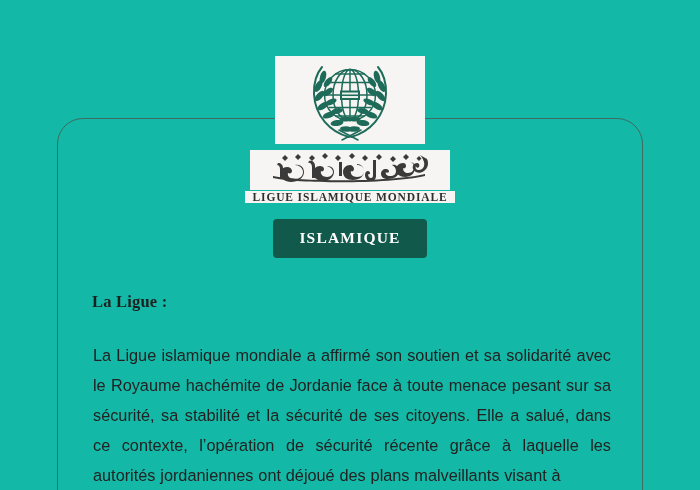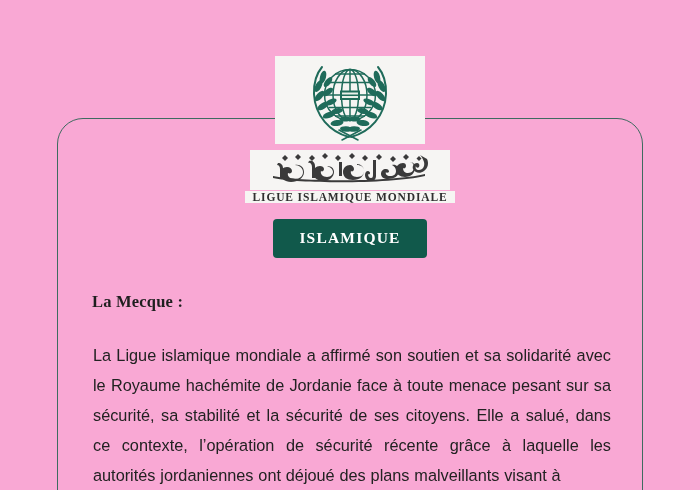--- a/index.html
+++ b/index.html
@@ -12,21 +12,21 @@
     overflow: hidden;
     background: #f6f5f3;
     font-family: "Liberation Sans", sans-serif;
     -webkit-font-smoothing: antialiased;
   }
 
   #page {
     position: relative;
     width: 700px;
     height: 490px;
-    background: #f9a8d4;
+    background: #14b8a6;
     overflow: hidden;
   }
 
   
   .card {
     position: absolute;
     left: 57px;
     top: 118px;
     width: 586px;
     height: 430px;
@@ -234,17 +234,17 @@
         </g>
       </svg>
     </div>
 
     <div class="org-name">LIGUE ISLAMIQUE MONDIALE</div>
 
     <div class="communique-badge">ISLAMIQUE</div>
   </div>
 
   <div class="body-area">
-    <p class="dateline">La Mecque :</p>
+    <p class="dateline">La Ligue :</p>
     <p class="paragraph">La Ligue islamique mondiale a affirmé son soutien et sa solidarité avec le Royaume hachémite de Jordanie face à toute menace pesant sur sa sécurité, sa stabilité et la sécurité de ses citoyens. Elle a salué, dans ce contexte, l’opération de sécurité récente grâce à laquelle les autorités jordaniennes ont déjoué des plans malveillants visant à</p>
   </div>
 
 </div>
 
 </body></html>

